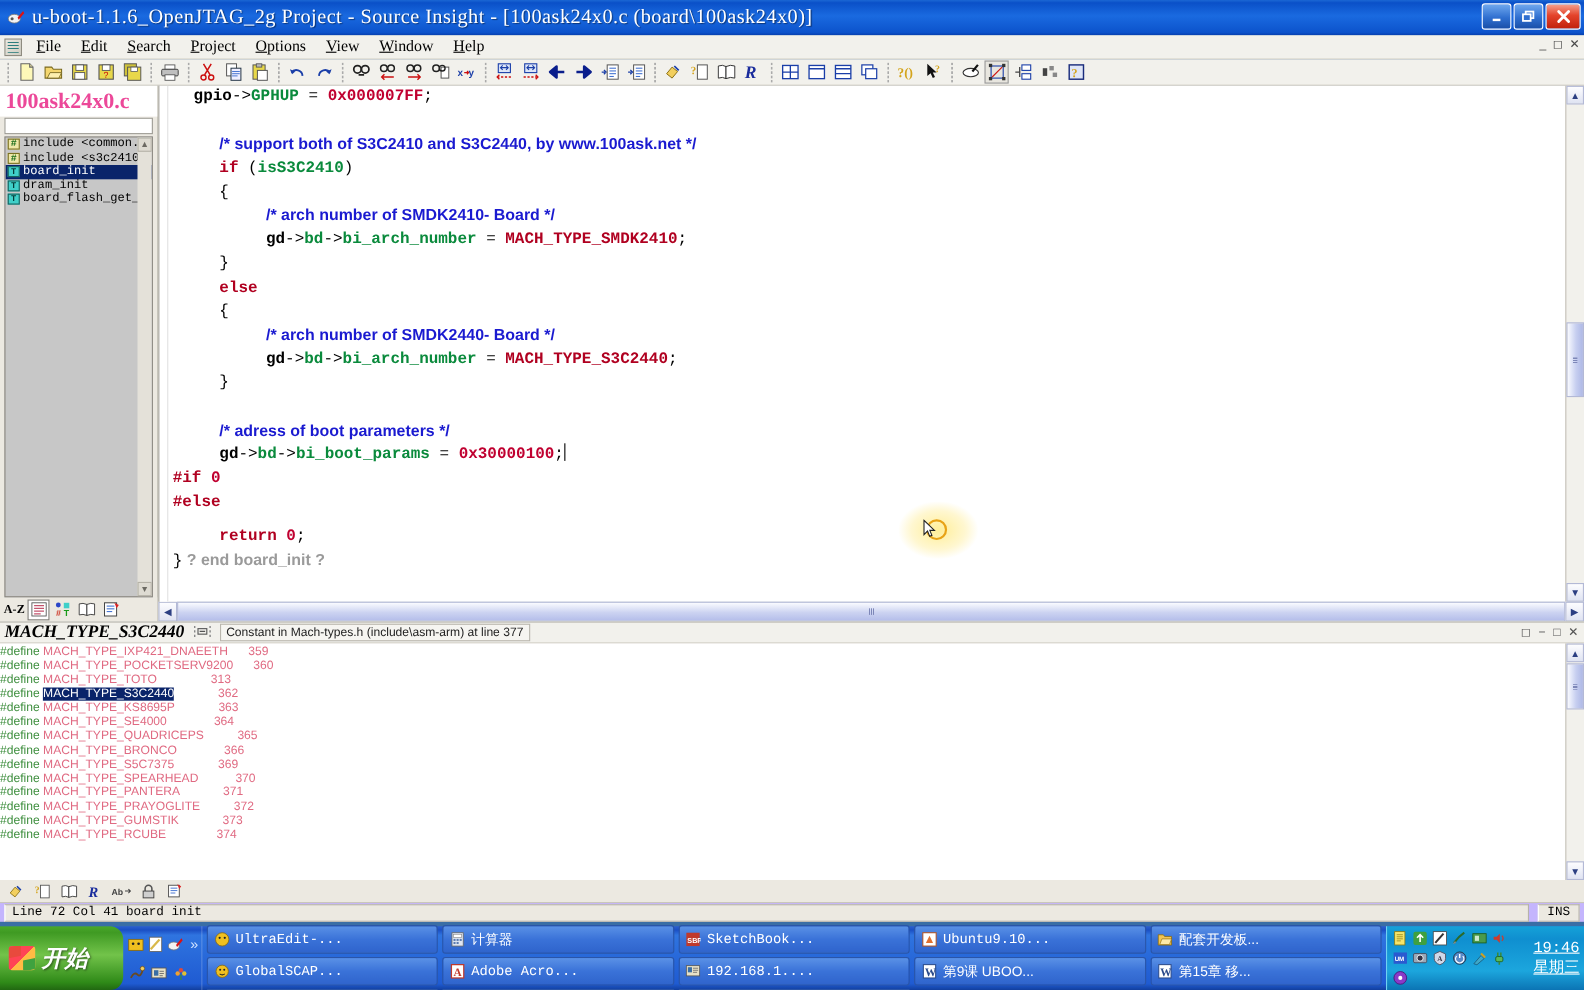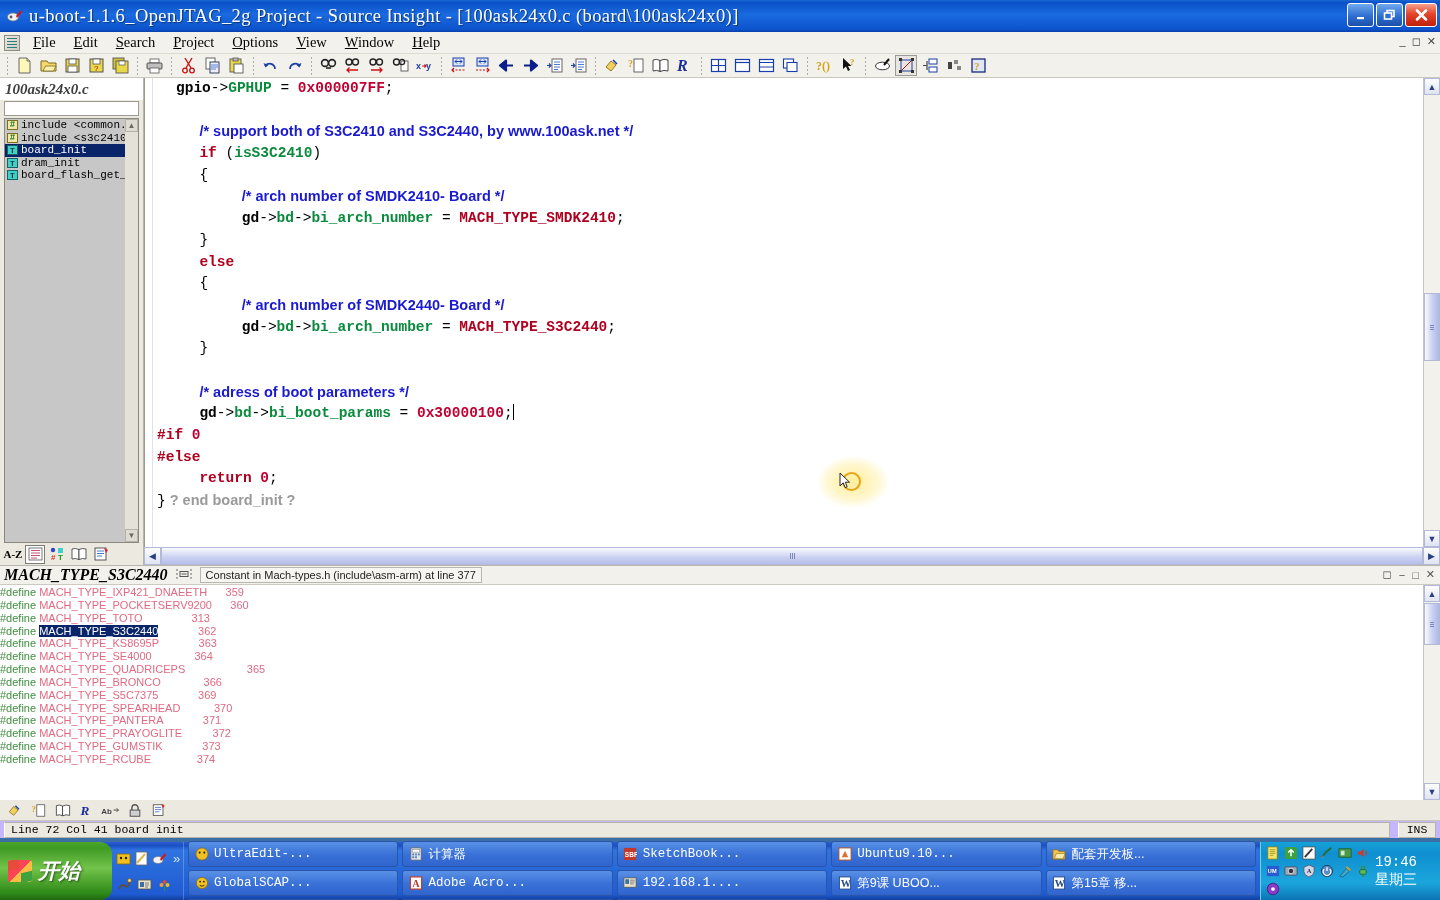--- a/index.html
+++ b/index.html
@@ -74,22 +74,22 @@
     background-size:3px 4px; background-repeat:repeat-y; background-position:center;
   }
   .tb svg{ display:block; }
 
   
   #workspace{ display:flex; height:487px; background:#d6d3cb; }
 
   
   #sidepanel{ width:144px; flex:none; background:#ece9e1; display:flex; flex-direction:column; border-right:1px solid #b8b5ac;}
   #sp-title{
-    font-family:"Liberation Serif",serif; font-style:italic; font-weight:bold;
-    font-size:15px; color:#404040; padding:3px 0 2px 5px; background:#fff;
+    font-family:"Liberation Serif",serif; font-weight:bold;
+    font-size:20px; color:#ec4899; padding:3px 0 2px 5px; background:#fff;
   }
   #sp-search{
     margin:1px 4px 2px 4px;height:15px;background:#fff;border:1px solid #9c9a92;
   }
   #sp-list{
     flex:1;margin:0 4px;background:#c7c7c7;border:1px solid #8b8880;
     position:relative;overflow:hidden;
   }
   .sym{
     height:12.5px;display:flex;align-items:center;
@@ -293,21 +293,21 @@
   .tbtn.cn .tl{ font-family:"Liberation Sans",sans-serif;font-size:12.5px; }
   #tray{
     width:180px;flex:none;
     background:linear-gradient(to bottom,#15a2d8 0%,#0f8fd0 20%,#1ca6dd 70%,#0b74b4 100%);
     border-left:1px solid #6fd2f2;
     display:flex;align-items:center;padding:0 4px;
   }
   #trayicons{ width:110px;display:flex;flex-wrap:wrap;gap:2px;align-content:center; }
   #trayicons .tri{ width:16px;height:16px;display:flex;align-items:center;justify-content:center;font-size:11px; }
   #trayclock{
-    flex:1;color:#fff;text-align:left;line-height:1.25;
+    flex:1;color:#fff;text-align:right;line-height:1.25;text-decoration:underline;
   }
   #trayclock .tm{ font-family:"Liberation Mono",monospace;font-size:14px; }
   #trayclock .dy{ font-family:"Liberation Sans",sans-serif;font-size:14px; }
 </style>
 </head>
 <body>
 
 <div id="titlebar">
   <div class="app-icon">
     <svg width="16" height="16" viewBox="0 0 16 16">
@@ -688,21 +688,21 @@
             <div class="cl" style="padding-left: 54.4px;"><span class="kw">else</span></div>
             <div class="cl" style="padding-left: 54.4px;"><span class="pun">{</span></div>
             <div class="cl" style="padding-left: 96.8px;"><span class="cmt">/* arch number of SMDK2440- Board */</span></div>
             <div class="cl" style="padding-left: 96.8px;"><span class="id">gd</span><span class="pun">-&gt;</span><span class="mem">bd</span><span class="pun">-&gt;</span><span class="mem">bi_arch_number</span><span class="pun"> = </span><span class="macro">MACH_TYPE_S3C2440</span><span class="pun">;</span></div>
             <div class="cl" style="padding-left: 54.4px;"><span class="pun">}</span></div>
             <div class="cl" style="padding-left: 54.4px;">&nbsp;</div>
             <div class="cl" style="padding-left: 54.4px;"><span class="cmt">/* adress of boot parameters */</span></div>
             <div class="cl" style="padding-left: 54.4px;"><span class="id">gd</span><span class="pun">-&gt;</span><span class="mem">bd</span><span class="pun">-&gt;</span><span class="mem">bi_boot_params</span><span class="pun"> = </span><span class="num">0x30000100</span><span class="pun">;</span><span class="caret"></span></div>
             <div class="cl" style="padding-left: 12px;"><span class="pre">#if</span><span class="pun"> </span><span class="num">0</span></div>
             <div class="cl" style="padding-left: 12px;"><span class="pre">#else</span></div>
-            <div class="cl" style="padding-left: 54.4px;"><span class="kw">return</span><span class="pun"> </span><span class="num">0</span><span class="pun">;</span></div>
+            <div class="cl" style="padding-left: 54.4px; margin-top: 10px;"><span class="kw">return</span><span class="pun"> </span><span class="num">0</span><span class="pun">;</span></div>
             <div class="cl" style="padding-left: 12px;"><span class="pun">}</span><span class="gray"> ? end board_init ?</span></div>
           </div>
         <div id="click-halo">
             <div class="ring"></div>
           </div>
         <div id="cursor-arrow">
           <svg width="12" height="18" viewBox="0 0 12 18">
               <path d="M1 1 L1 14 L4.2 10.8 L6.2 15.6 L8.2 14.7 L6.3 10.2 L10.5 10.2 Z" fill="#fff" stroke="#222" stroke-width="1"></path>
             </svg>
         </div>
@@ -742,21 +742,21 @@
     </div>
   </div>
   <div id="bp-body">
     <div id="bp-list">
         <div class="dl"><span class="dfk">#define </span><span class="dnm">MACH_TYPE_IXP421_DNAEETH</span><span class="dnum" style="white-space: pre;">      359</span></div>
         <div class="dl"><span class="dfk">#define </span><span class="dnm">MACH_TYPE_POCKETSERV9200</span><span class="dnum" style="white-space: pre;">      360</span></div>
         <div class="dl"><span class="dfk">#define </span><span class="dnm">MACH_TYPE_TOTO</span><span class="dnum" style="white-space: pre;">                313</span></div>
         <div class="dl"><span class="dfk">#define </span><span class="dnm selname">MACH_TYPE_S3C2440</span><span class="dnum" style="white-space: pre;">             362</span></div>
         <div class="dl"><span class="dfk">#define </span><span class="dnm">MACH_TYPE_KS8695P</span><span class="dnum" style="white-space: pre;">             363</span></div>
         <div class="dl"><span class="dfk">#define </span><span class="dnm">MACH_TYPE_SE4000</span><span class="dnum" style="white-space: pre;">              364</span></div>
-        <div class="dl"><span class="dfk">#define </span><span class="dnm">MACH_TYPE_QUADRICEPS</span><span class="dnum" style="white-space: pre; margin-left: 31px;">          365</span></div>
+        <div class="dl"><span class="dfk">#define </span><span class="dnm">MACH_TYPE_QUADRICEPS</span><span class="dnum" style="white-space: pre;">          365</span></div>
         <div class="dl"><span class="dfk">#define </span><span class="dnm">MACH_TYPE_BRONCO</span><span class="dnum" style="white-space: pre;">              366</span></div>
         <div class="dl"><span class="dfk">#define </span><span class="dnm">MACH_TYPE_S5C7375</span><span class="dnum" style="white-space: pre;">             369</span></div>
         <div class="dl"><span class="dfk">#define </span><span class="dnm">MACH_TYPE_SPEARHEAD</span><span class="dnum" style="white-space: pre;">           370</span></div>
         <div class="dl"><span class="dfk">#define </span><span class="dnm">MACH_TYPE_PANTERA</span><span class="dnum" style="white-space: pre;">             371</span></div>
         <div class="dl"><span class="dfk">#define </span><span class="dnm">MACH_TYPE_PRAYOGLITE</span><span class="dnum" style="white-space: pre;">          372</span></div>
         <div class="dl"><span class="dfk">#define </span><span class="dnm">MACH_TYPE_GUMSTIK</span><span class="dnum" style="white-space: pre;">             373</span></div>
         <div class="dl"><span class="dfk">#define </span><span class="dnm">MACH_TYPE_RCUBE</span><span class="dnum" style="white-space: pre;">               374</span></div>
       </div>
     <div class="vsb">
       <div class="vbtn">▲</div>

